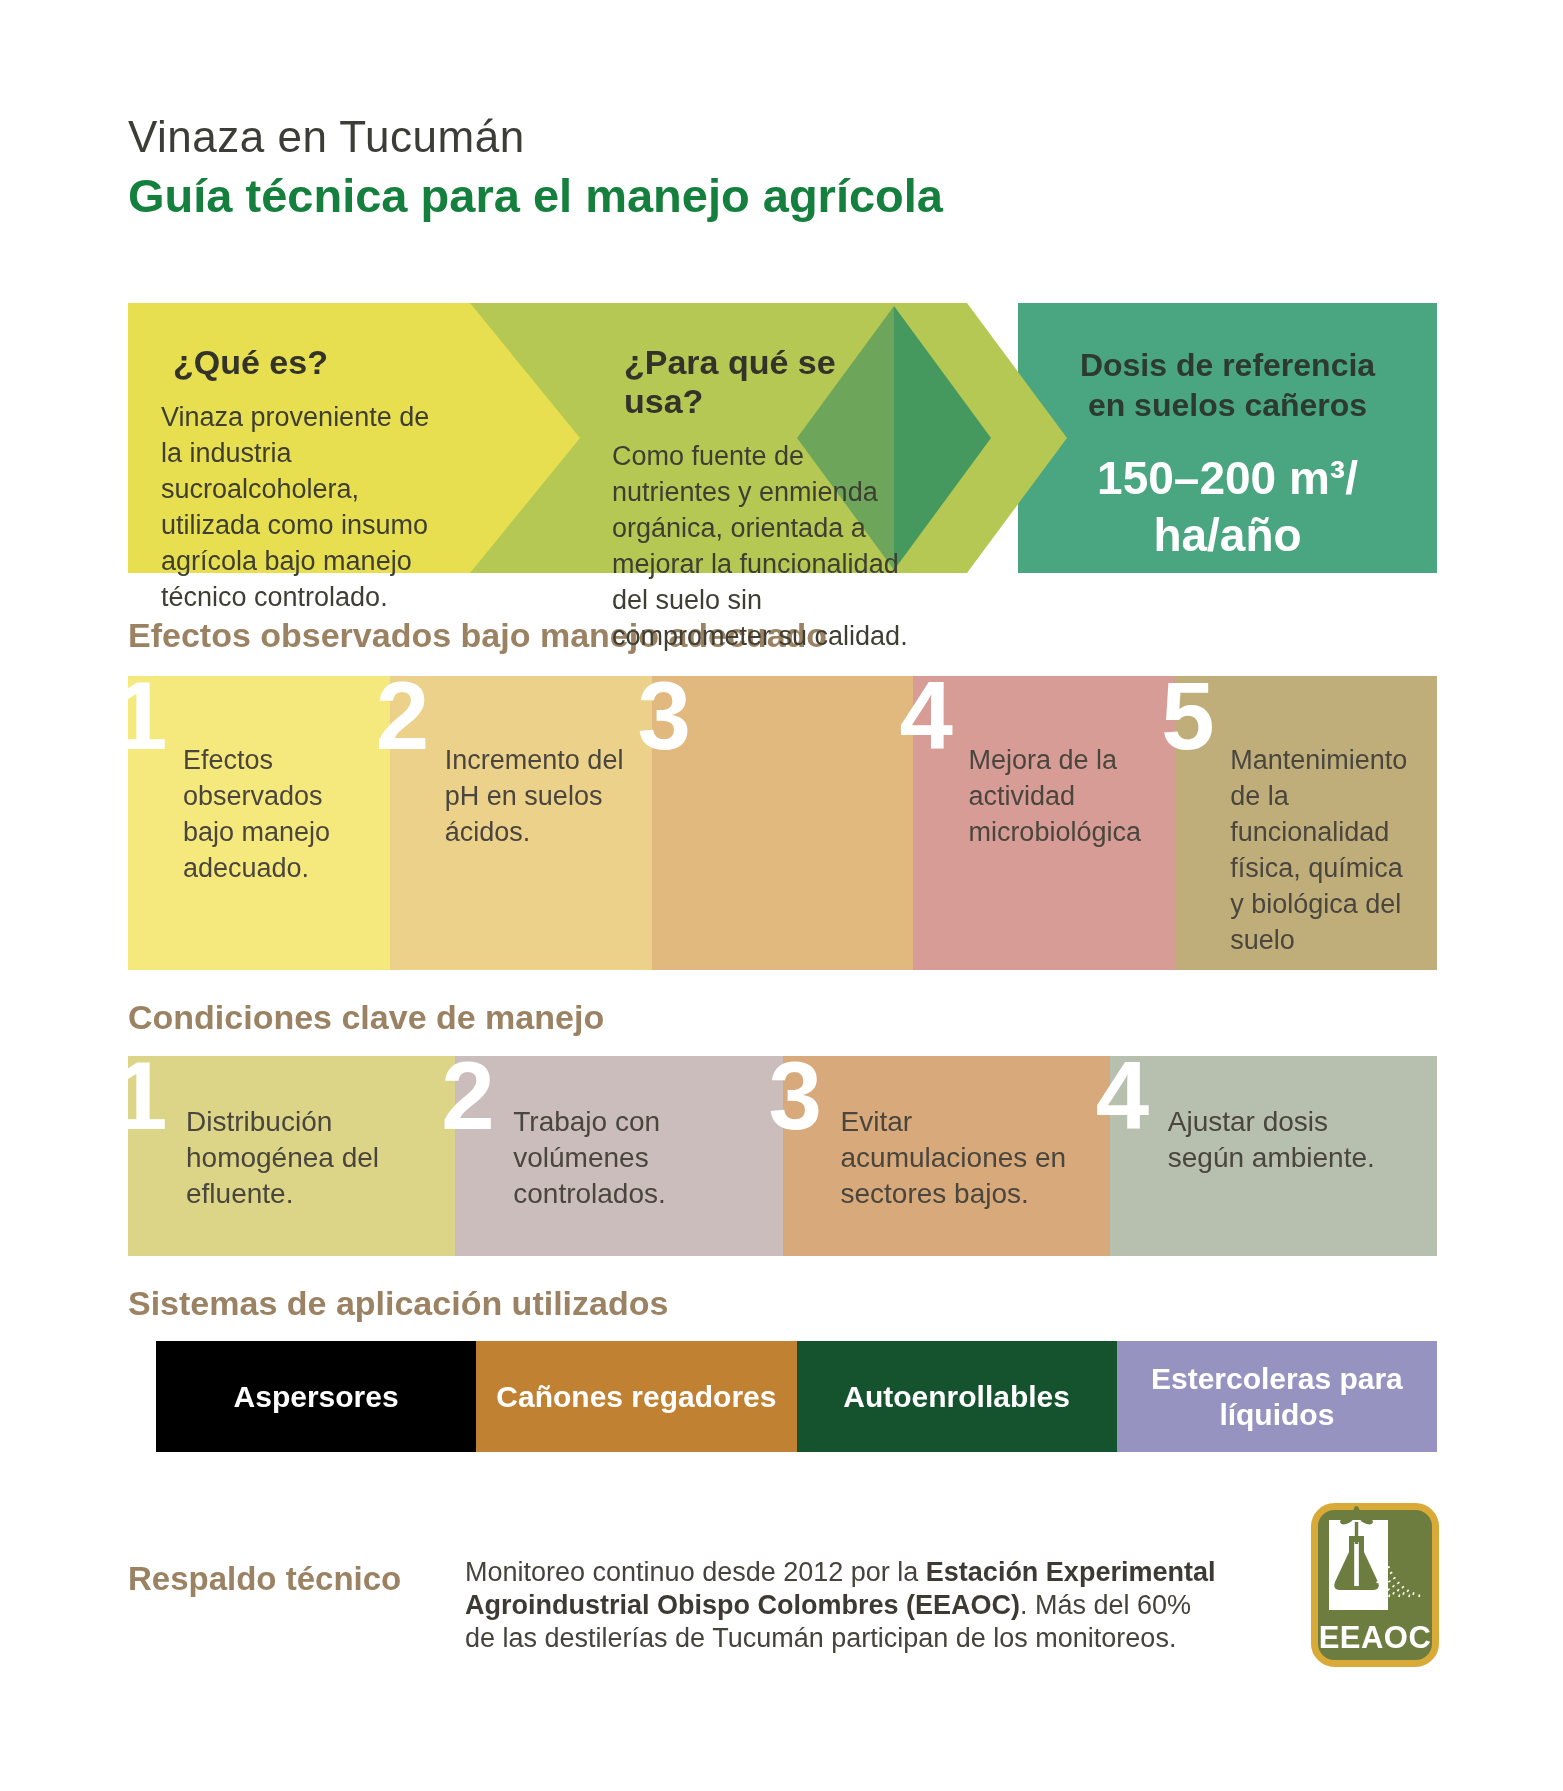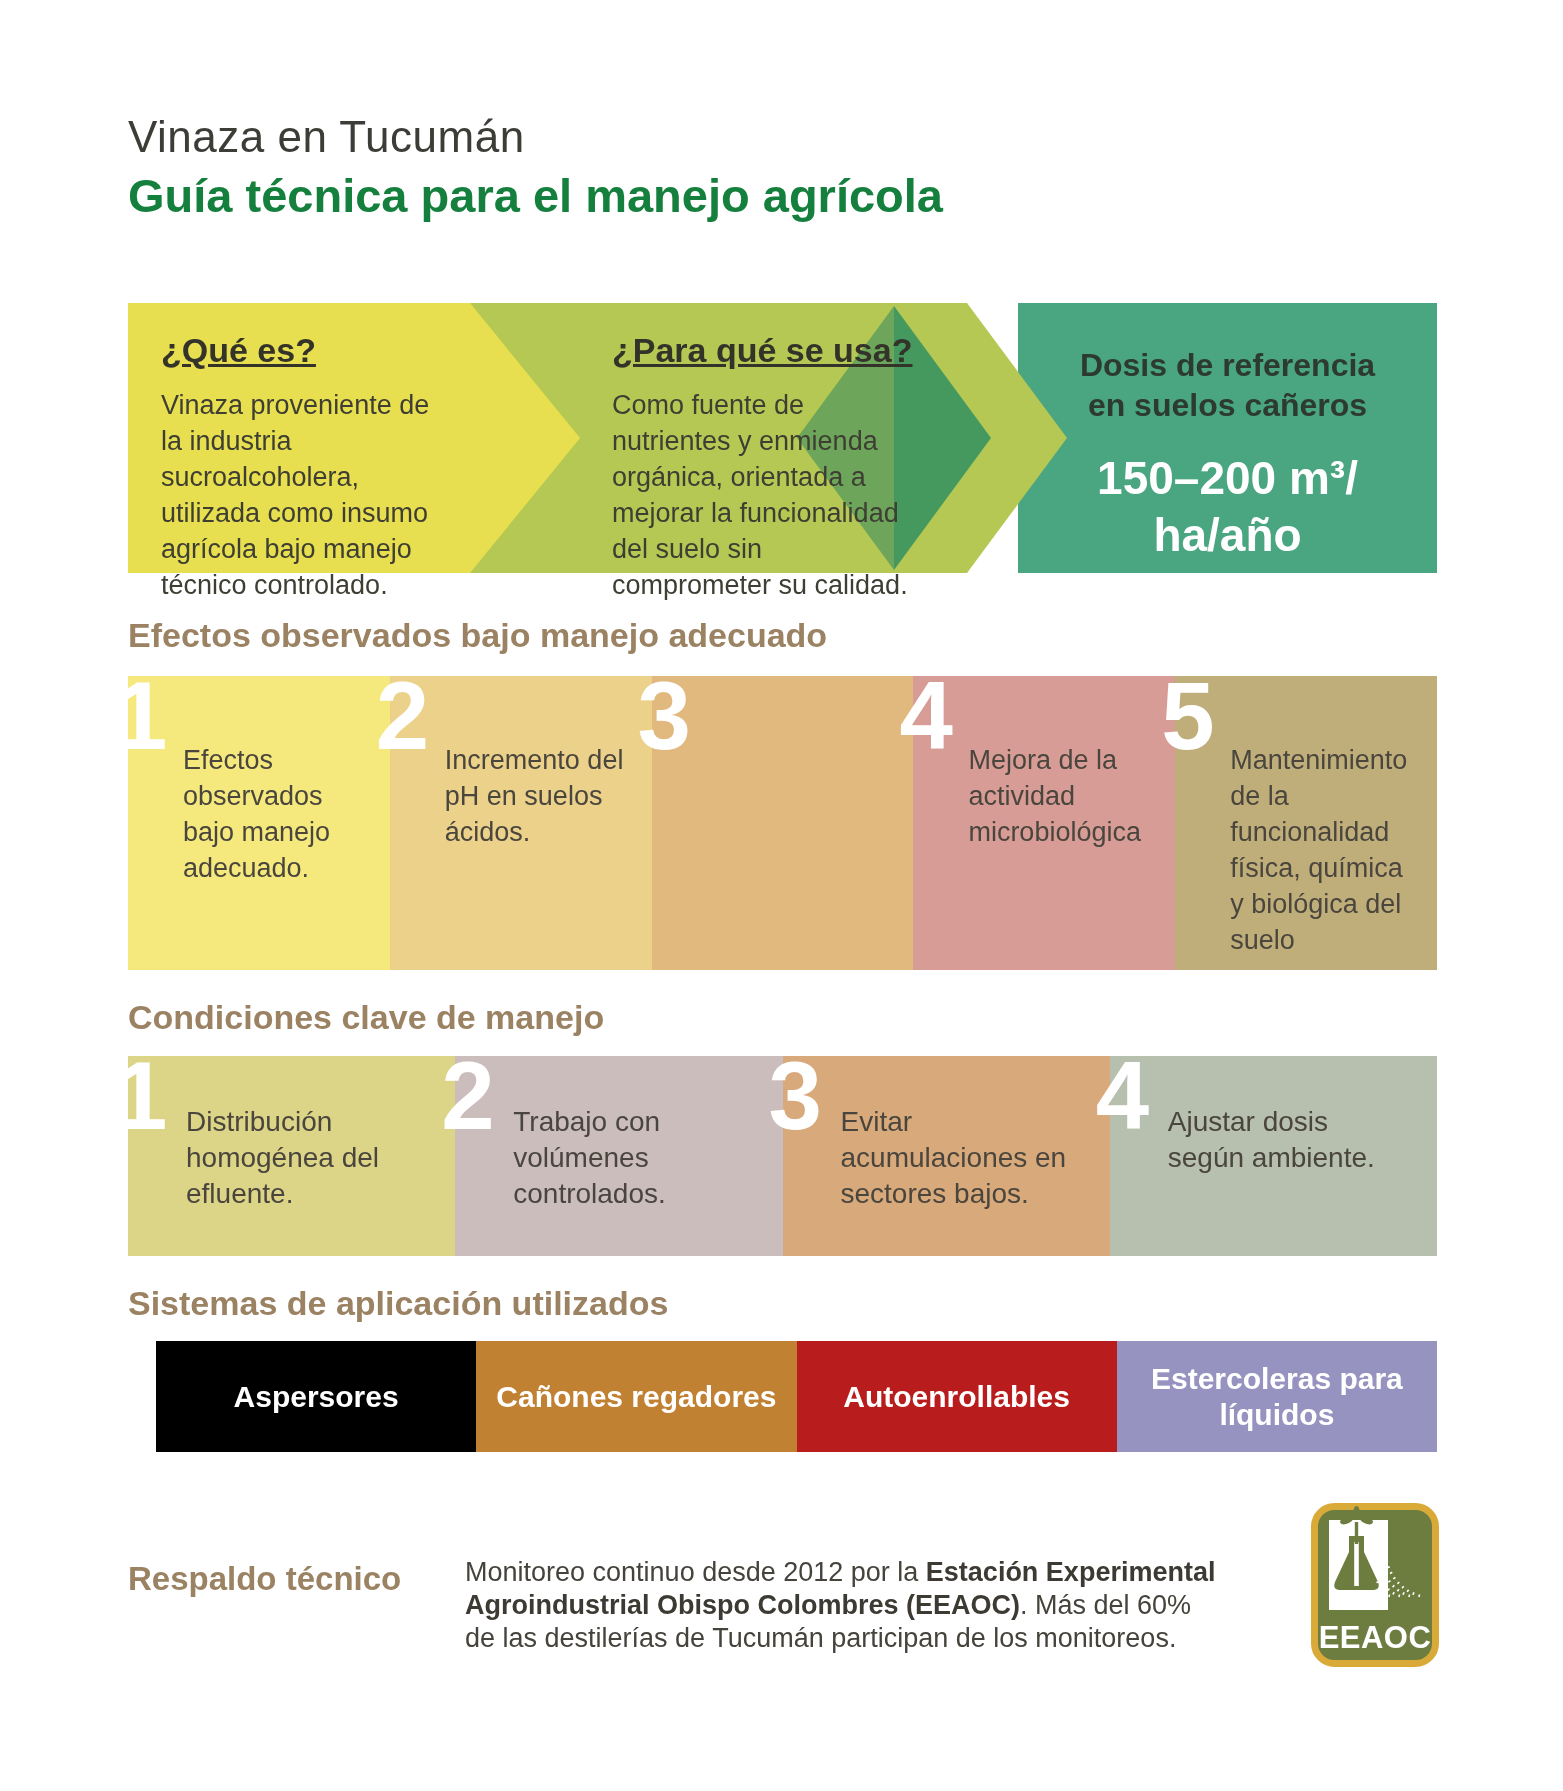--- a/index.html
+++ b/index.html
@@ -12,21 +12,21 @@
     color:#3d3d38;letter-spacing:.5px;}
   .title-bold{position:absolute;left:128px;top:168px;font-size:47px;font-weight:bold;color:#15803d;}
   
   .band{position:absolute;left:128px;top:303px;width:1309px;height:270px;}
   .chev{position:absolute;top:0;height:270px;}
   .chev1{left:0;width:452px;z-index:3;clip-path:polygon(0 0,342px 0,100% 50%,342px 100%,0 100%);}
   .chev2{left:342px;width:597px;z-index:2;clip-path:polygon(0 0,497px 0,100% 50%,497px 100%,0 100%);}
   .tealbox{left:890px;width:419px;z-index:1;}
   .diamond{position:absolute;left:669px;top:0;width:194px;height:270px;z-index:4;}
   .band-text{position:absolute;z-index:5;}
-  .band-h{font-size:34px;font-weight:bold;color:#33332a;margin:0;text-decoration:underline;}
+  .band-h{font-size:34px;font-weight:bold;color:#33332a;margin:12px;}
   .band-p{font-size:27px;line-height:36px;color:#3e3e33;margin:17px 0 0 0;}
   .bt1{left:33px;top:28px;width:295px;}
   .bt2{left:484px;top:28px;width:315px;}
   .bt3{left:890px;top:26px;width:419px;text-align:center;}
   .dose-title{font-size:32px;line-height:40px;font-weight:bold;color:#2d3a30;margin:16px;}
   .dose-value{font-size:46px;line-height:57px;font-weight:bold;color:#ffffff;margin:25px 0 0 0;}
   
   .sec-h{position:absolute;left:128px;font-size:34px;font-weight:bold;color:#9a8263;}
   
   .row{position:absolute;left:128px;width:1309px;display:flex;}
@@ -125,21 +125,21 @@
     <div class="card" style="background-color: rgb(183, 191, 174);">
       <span class="num">4</span>
       <div class="ctext">Ajustar dosis según ambiente.</div>
     </div>
   </div>
 
   <div class="sec-h" style="top:1284px;">Sistemas de aplicación utilizados</div>
   <div class="bars">
     <div class="bar" style="background-color: #000000; margin-left: 28px;">Aspersores</div>
     <div class="bar" style="background-color: rgb(192, 129, 51);">Cañones regadores</div>
-    <div class="bar" style="background-color: #b91c1c;">Autoenrollables</div>
+    <div class="bar" style="background-color: #14532d;">Autoenrollables</div>
     <div class="bar" style="background-color: rgb(151, 147, 192);">Estercoleras para líquidos</div>
   </div>
 
   <div class="support-label">Respaldo técnico</div>
   <div class="support-text">
     <span>Monitoreo continuo desde 2012 por la </span><b>Estación Experimental Agroindustrial Obispo Colombres (EEAOC)</b><span>. Más del 60% de las destilerías de Tucumán participan de los monitoreos.</span>
   </div>
 
   <svg class="logo" viewBox="0 0 130 166">
     <rect x="4.5" y="4.5" width="121" height="157" rx="20" stroke="#d9aa38" stroke-width="7" fill="#6d7d40"></rect>

